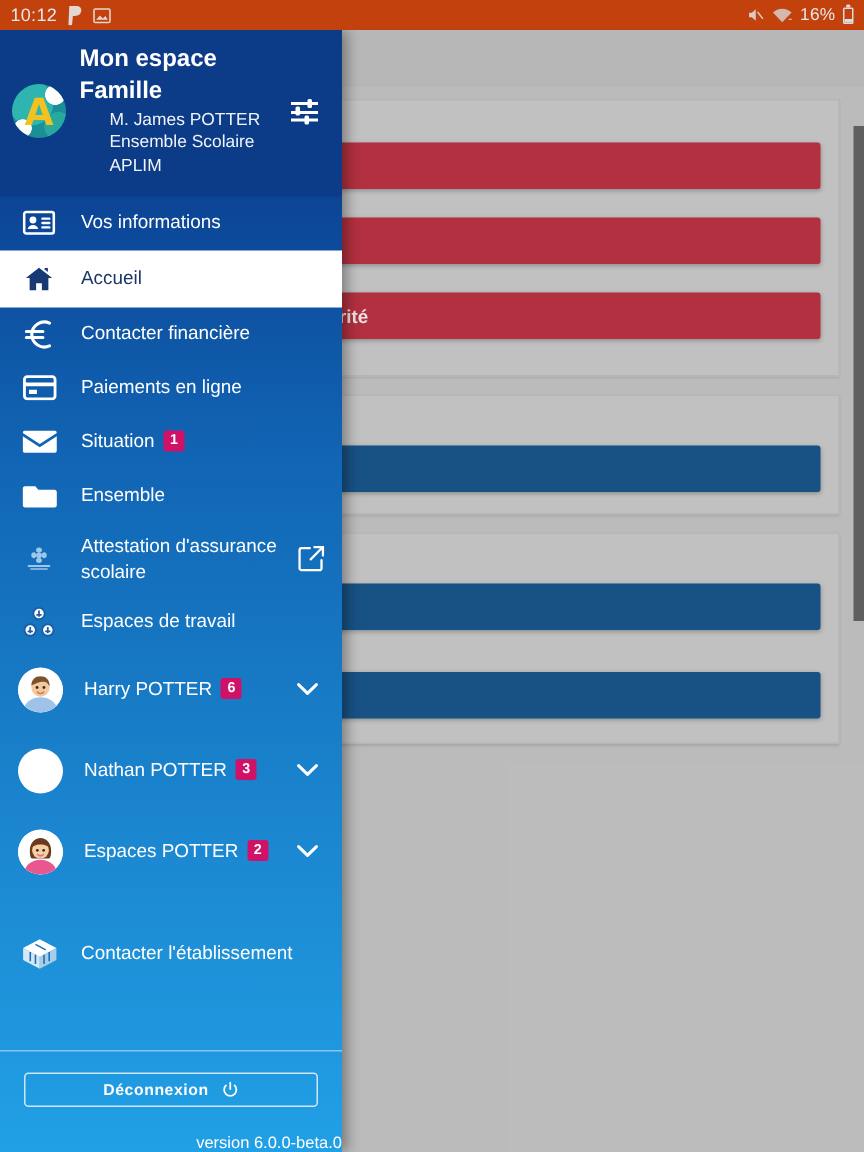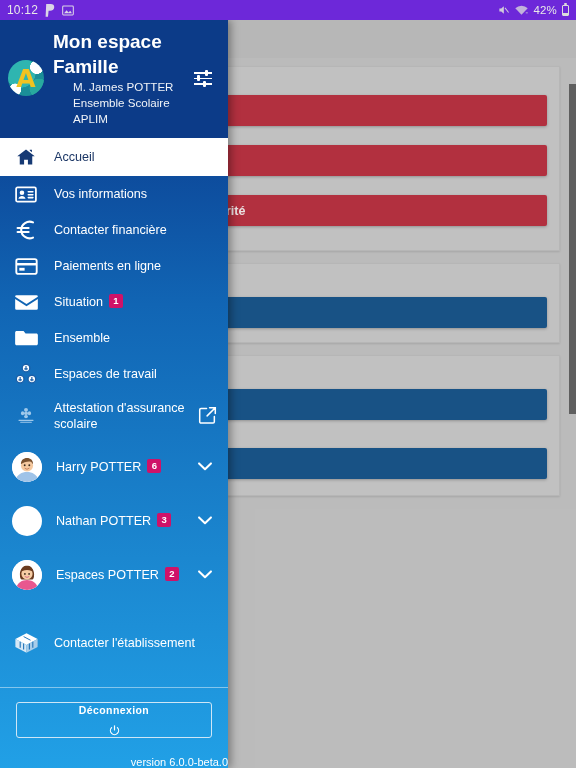--- a/index.html
+++ b/index.html
@@ -7,21 +7,21 @@
     width: 576px; height: 768px;
     font-family: "Liberation Sans", sans-serif;
     overflow: hidden;
     background: #c6c6c6;
   }
   #app { position: relative; width: 576px; height: 768px; overflow: hidden; }
 
   
   .statusbar {
     position: absolute; top: 0; left: 0; width: 576px; height: 20px;
-    background: #6d28d9; color: #e8e8e8;
+    background: #c2410c; color: #e8e8e8;
     display: flex; align-items: center; justify-content: space-between;
     padding: 0 7px; font-size: 11.5px; letter-spacing: .2px;
   }
   .sb-left { display: flex; align-items: center; gap: 7px; }
   .sb-right { display: flex; align-items: center; gap: 5px; }
   .sb-ico { display: inline-block; opacity: .9; }
   .sb-time { font-size: 12px; }
   .batt {
     width: 7px; height: 11px; border: 1.2px solid #dcdcdc; border-radius: 1px;
     position: relative; background: linear-gradient(to top,#dcdcdc 24%, transparent 24%);
@@ -99,21 +99,21 @@
       radial-gradient(circle at 80% 20%, #ffffff 0 16%, transparent 17%),
       radial-gradient(circle at 20% 82%, #ffffff 0 14%, transparent 15%),
       radial-gradient(circle at 86% 78%, #28a99f 0 22%, transparent 23%);
   }
   .logo .letter {
     position: relative; z-index: 2;
     font-size: 25px; font-weight: bold; color: #f2c320; line-height: 1;
     font-family: "DejaVu Sans", sans-serif;
   }
   .hdr-text { flex: 1; min-width: 0; color: #fff; }
-  .hdr-title { font-size: 19px; font-weight: bold; line-height: 1.3; }
+  .hdr-title { font-size: 16px; font-weight: bold; line-height: 1.3; }
   .hdr-sub { font-size: 11.6px; line-height: 1.35; color: #f1f4f8; margin-left: 20px; }
   .hdr-settings {
     flex: 0 0 22px; width: 22px; height: 20px; position: relative; margin-right: 4px;
   }
   .hdr-settings i {
     position: absolute; left: 0; width: 18px; height: 1.8px; background: #fff;
   }
   .hdr-settings i:nth-child(1) { top: 4px; }
   .hdr-settings i:nth-child(2) { top: 9.5px; }
   .hdr-settings i:nth-child(3) { top: 15px; }
@@ -157,24 +157,23 @@
     margin-right: 14px; overflow: hidden; background: #fff;
     display: flex; align-items: flex-end; justify-content: center;
   }
   .chev { flex: 0 0 24px; width: 24px; height: 24px; color: #fff; }
 
   .divider { height: 1px; background: rgba(255,255,255,.45); margin: 4px 0 0 0; }
 
   .drawer-footer { padding: 14px 0 0 0; }
   .logout-btn {
     display: flex; align-items: center; justify-content: center; gap: 9px;
-    height: 36px; margin: 0 16px; border: 1.3px solid #cfe6f6; border-radius: 3px;
+    height: 23px; margin: 0 16px; border: 1.3px solid #cfe6f6; border-radius: 3px;
     color: #ffffff; font-size: 10.5px; font-weight: bold; letter-spacing: .4px;
     background: transparent;
-    flex-direction: column;
   }
   .version { text-align: right; color: #ffffff; font-size: 11px; padding: 18px 0 0 0; }
 
   svg { display: block; }
 </style>
 </head>
 <body>
 
 <div id="app">
 
@@ -237,42 +236,42 @@
           <i></i>
           <i></i>
           <b></b>
           <b></b>
           <b></b>
       </div>
     </div>
 
     <div class="nav-scroll">
 
-      <div class="nav-item active">
-        <span class="nav-ic">
-          <svg width="22" height="20" viewBox="0 0 24 24" fill="currentColor">
-            <path d="M12 3 1.5 11.2h3V21h5.2v-5.6h4.6V21H19.5V11.2h3z"></path>
-            <path d="M16.5 3.2h2.6v3.1l-2.6-2z"></path>
-          </svg>
-        </span>
-        <span class="nav-label">Accueil</span>
-      </div>
-
       <div class="nav-item">
         <span class="nav-ic">
           <svg width="22" height="17" viewBox="0 0 24 18" fill="none" stroke="currentColor" stroke-width="1.9">
             <rect x="1.2" y="1.2" width="21.6" height="15.6" rx="1.6"></rect>
             <circle cx="7.6" cy="7" r="2.5" fill="currentColor" stroke="none"></circle>
             <path d="M3.7 13.6c.6-2 2.1-3 3.9-3s3.3 1 3.9 3" fill="currentColor" stroke="none"></path>
             <path d="M14.5 6h5M14.5 9.2h5M14.5 12.4h5" stroke-width="1.7" stroke-linecap="round"></path>
           </svg>
         </span>
         <span class="nav-label">Vos informations</span>
       </div>
 
+      <div class="nav-item active">
+        <span class="nav-ic">
+          <svg width="22" height="20" viewBox="0 0 24 24" fill="currentColor">
+            <path d="M12 3 1.5 11.2h3V21h5.2v-5.6h4.6V21H19.5V11.2h3z"></path>
+            <path d="M16.5 3.2h2.6v3.1l-2.6-2z"></path>
+          </svg>
+        </span>
+        <span class="nav-label">Accueil</span>
+      </div>
+
       <div class="nav-item">
         <span class="nav-ic">
           <svg width="22" height="24" viewBox="0 0 22 24" fill="none" stroke="currentColor" stroke-width="2.1" stroke-linecap="round">
             <path d="M18 4.4A8.4 8.4 0 0 0 6.2 12 8.4 8.4 0 0 0 18 19.6"></path>
             <path d="M2.6 10h11M2.6 14h11"></path>
           </svg>
         </span>
         <span class="nav-label">Contacter financière</span>
       </div>
 
@@ -297,34 +296,20 @@
         <span class="nav-label"><span>Situation</span><span class="badge">1</span></span>
       </div>
 
       <div class="nav-item">
         <span class="nav-ic">
           <svg width="23" height="18" viewBox="0 0 24 19" fill="currentColor">
             <path d="M1.6 2.2h7.3l2.1 2.5h11.4c.9 0 1.6.7 1.6 1.6v9.3c0 .9-.7 1.6-1.6 1.6H1.6C.7 17.2 0 16.5 0 15.6V3.8c0-.9.7-1.6 1.6-1.6z"></path>
           </svg>
         </span>
         <span class="nav-label">Ensemble</span>
-      </div>
-
-      <div class="nav-item">
-        <span class="nav-ic">
-          <svg width="22" height="22" viewBox="0 0 24 24" fill="none" stroke="currentColor" stroke-width="1.5">
-            <circle cx="12" cy="5.5" r="4.2" fill="#fff" stroke="#1a5fa8"></circle>
-            <circle cx="5.6" cy="17.5" r="4.2" fill="#fff" stroke="#1a5fa8"></circle>
-            <circle cx="18.4" cy="17.5" r="4.2" fill="#fff" stroke="#1a5fa8"></circle>
-            <path d="M12 3.2v4.6M10.1 6.4h3.8" stroke="#1a5fa8" stroke-width="1.3"></path>
-            <path d="M5.6 15.2v4.6M3.7 18.4h3.8" stroke="#1a5fa8" stroke-width="1.3"></path>
-            <path d="M18.4 15.2v4.6M16.5 18.4h3.8" stroke="#1a5fa8" stroke-width="1.3"></path>
-          </svg>
-        </span>
-        <span class="nav-label">Espaces de travail</span>
       </div>
 
       <div class="nav-item" style="min-height:48px;">
         <span class="nav-ic">
           <svg width="20" height="20" viewBox="0 0 24 24">
             <g fill="#9ec8ea">
               <circle cx="12" cy="8.6" r="2.3"></circle>
               <path d="M12 2.4a2.4 2.4 0 0 1 2.4 2.4c0 1.1-2.4 2-2.4 2s-2.4-.9-2.4-2A2.4 2.4 0 0 1 12 2.4z"></path>
               <path d="M18.2 8.6a2.4 2.4 0 0 1-2.4 2.4c-1.1 0-2-2.4-2-2.4s.9-2.4 2-2.4a2.4 2.4 0 0 1 2.4 2.4z"></path>
               <path d="M5.8 8.6a2.4 2.4 0 0 0 2.4 2.4c1.1 0 2-2.4 2-2.4s-.9-2.4-2-2.4A2.4 2.4 0 0 0 5.8 8.6z"></path>
@@ -334,20 +319,34 @@
             </g>
           </svg>
         </span>
         <span class="nav-label">Attestation d'assurance scolaire</span>
         <span class="ext-ico">
           <svg width="19" height="19" viewBox="0 0 20 20" fill="none" stroke="currentColor" stroke-width="1.6" stroke-linecap="round">
             <path d="M9 2.6H3.2A1.4 1.4 0 0 0 1.8 4v12.6a1.4 1.4 0 0 0 1.4 1.4h12.6a1.4 1.4 0 0 0 1.4-1.4V11"></path>
             <path d="M12.2 1.8h6v6M18.2 1.8 9.6 10.4"></path>
           </svg>
         </span>
+      </div>
+
+      <div class="nav-item">
+        <span class="nav-ic">
+          <svg width="22" height="22" viewBox="0 0 24 24" fill="none" stroke="currentColor" stroke-width="1.5">
+            <circle cx="12" cy="5.5" r="4.2" fill="#fff" stroke="#1a5fa8"></circle>
+            <circle cx="5.6" cy="17.5" r="4.2" fill="#fff" stroke="#1a5fa8"></circle>
+            <circle cx="18.4" cy="17.5" r="4.2" fill="#fff" stroke="#1a5fa8"></circle>
+            <path d="M12 3.2v4.6M10.1 6.4h3.8" stroke="#1a5fa8" stroke-width="1.3"></path>
+            <path d="M5.6 15.2v4.6M3.7 18.4h3.8" stroke="#1a5fa8" stroke-width="1.3"></path>
+            <path d="M18.4 15.2v4.6M16.5 18.4h3.8" stroke="#1a5fa8" stroke-width="1.3"></path>
+          </svg>
+        </span>
+        <span class="nav-label">Espaces de travail</span>
       </div>
 
       <div class="nav-item child-item">
         <span class="avatar">
           <svg width="30" height="30" viewBox="0 0 30 30">
             <circle cx="15" cy="15" r="15" fill="#ffffff"></circle>
             <path d="M3.8 27.5c1.4-5 5.9-7.6 11.2-7.6s9.8 2.6 11.2 7.6A15 15 0 0 1 3.8 27.5z" fill="#9fc3e8"></path>
             <circle cx="15" cy="13.4" r="6.1" fill="#f5c9a0"></circle>
             <path d="M8.9 12.2c0-4.1 2.6-6.3 6.1-6.3s6.1 2.2 6.1 6.3c0 .9-1-2.2-3.1-2.6-2.4-.5-7.1 1.1-9.1 2.6z" fill="#7a5230"></path>
             <circle cx="12.7" cy="13.3" r=".95" fill="#3a2a1c"></circle>
@@ -453,18 +452,18 @@
           <path d="M1.6 5.2h2.2L6.8 2.6v8.8L3.8 8.8H1.6z"></path>
           <path d="M8.6 4.2l4.2 5.4-.9.7-4.2-5.4z"></path>
         </svg>
       </span>
       <span class="sb-ico">
         <svg width="13" height="11" viewBox="0 0 14 11" fill="#dcdcdc">
           <path d="M7 10.2 0.3 3.2a9.6 9.6 0 0 1 13.4 0z" opacity=".85"></path>
           <path d="M11.6 7.6h2.2v.9h-2.2z" opacity=".9"></path>
         </svg>
       </span>
-      <span>42%</span>
+      <span>16%</span>
       <span class="batt"></span>
     </div>
   </div>
 
 </div>
 
 </body></html>

